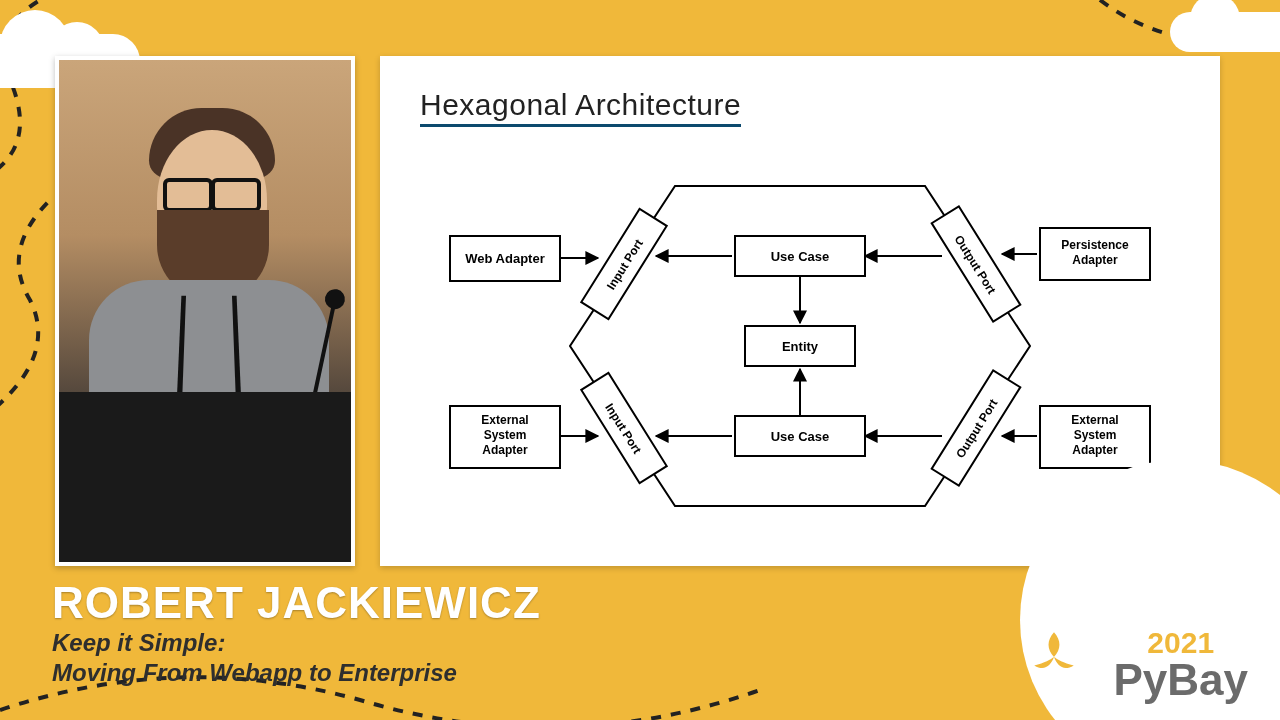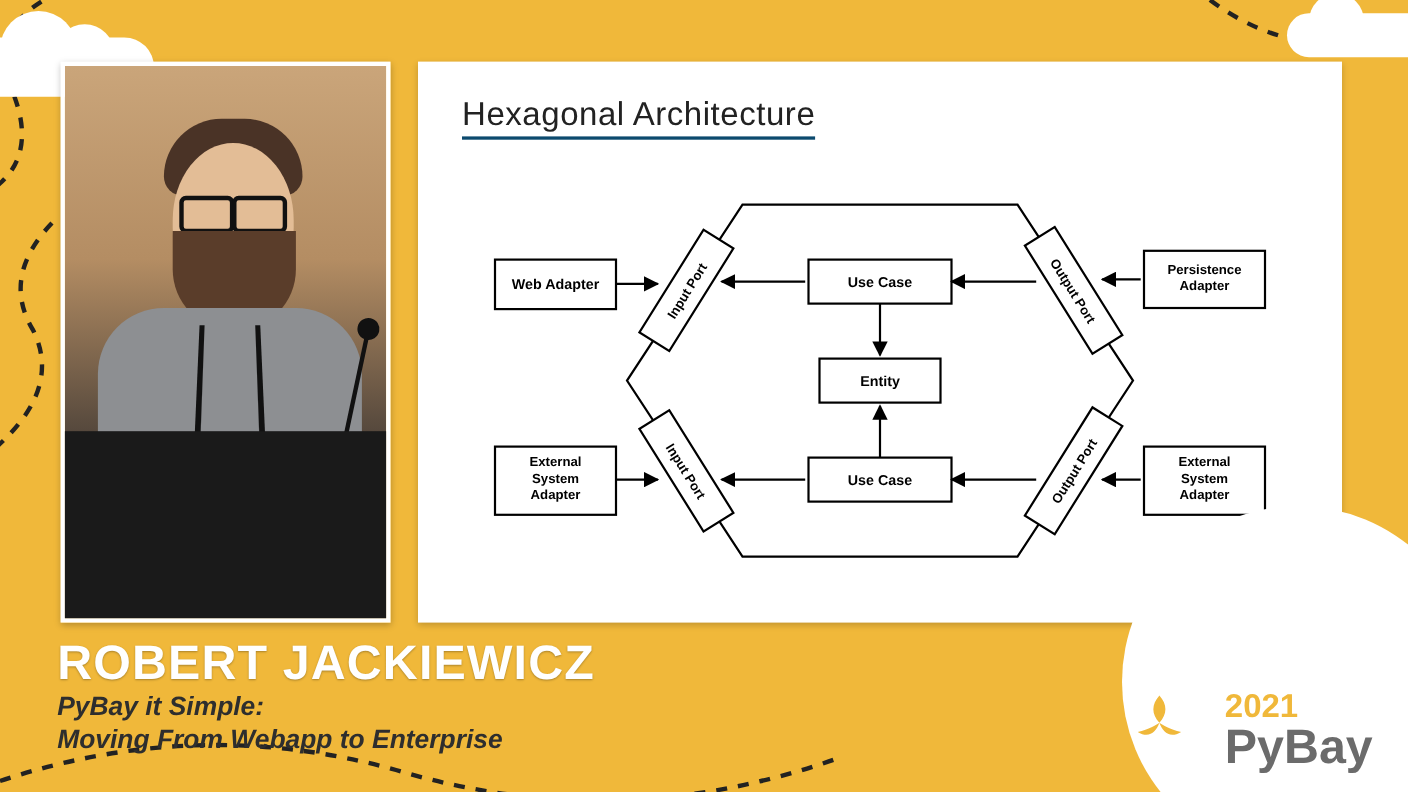--- a/index.html
+++ b/index.html
@@ -97,21 +97,21 @@
     font-size: 24px; font-style: italic; font-weight: 600; color: #2e2e2e; line-height: 1.25;
   }
 
   
   .badge {
     position: absolute; right: -60px; bottom: -60px;
     width: 320px; height: 320px; border-radius: 50%;
     background: #fff;
   }
   .badge-inner {
-    position: absolute; right: 32px; bottom: 20px; text-align: left;
+    position: absolute; right: 32px; bottom: 20px; text-align: center;
   }
   .badge-inner .year { color:#f0b83a; font-weight:800; font-size:30px; }
   .badge-inner .name { color:#6b6b6b; font-weight:800; font-size:44px; line-height:.9; }
   .badge-icon {
     position:absolute; right: 200px; bottom: 40px; width: 52px; height: 52px;
   }
   .badge-icon svg { width:100%; height:100%; }
 
   
   .cloud {
@@ -234,21 +234,21 @@
 
       <line x1="597" y1="280" x2="562" y2="280" stroke="#000" stroke-width="2" marker-end="url(#arr)"></line>
     </svg>
   </div>
 
   <div class="logo-mark"></div>
 </div>
 
 <div class="lower">
   <div class="name">ROBERT JACKIEWICZ</div>
-  <div class="t1">PyBay it Simple:</div>
+  <div class="t1">Keep it Simple:</div>
   <div class="t2">Moving From Webapp to Enterprise</div>
 </div>
 
 <div class="badge"></div>
 <div class="badge-icon">
   <svg viewBox="0 0 50 50">
     <path d="M25 4 C 32 12 32 20 25 28 C 18 20 18 12 25 4 Z
              M6 36 C 16 34 22 30 25 28 C 22 36 16 42 6 36 Z
              M44 36 C 34 34 28 30 25 28 C 28 36 34 42 44 36 Z" fill="#f0b83a"></path>
   </svg>

